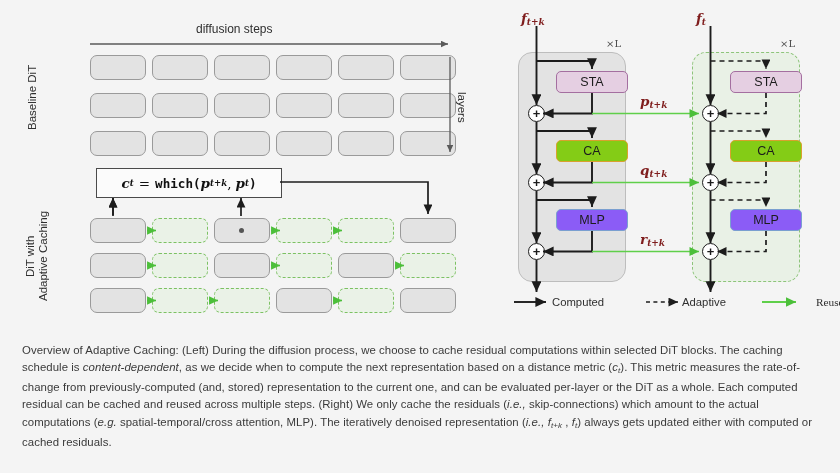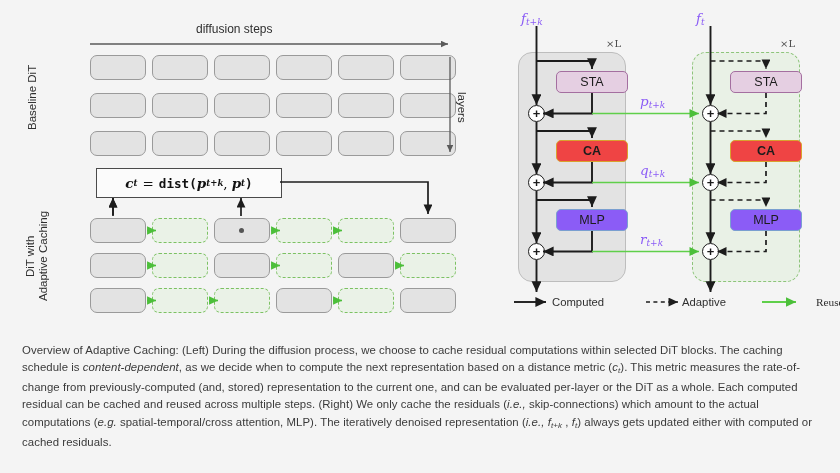--- a/index.html
+++ b/index.html
@@ -70,32 +70,32 @@
     background:#e3e3e3;border:1.2px solid #bdbdbd;}
   #panel-cached{left:692px;top:52px;width:108px;height:230px;
     background:#e9f1e6;border:1.3px dashed #8dc47a;}
 
   .opbox{
     position:absolute;width:72px;height:22px;border-radius:5px;
     box-sizing:border-box;display:flex;align-items:center;justify-content:center;
     font-size:12.5px;color:#1c1c1c;
   }
   .sta{background:#e5cfe2;border:1.3px solid #a46fa0;}
-  .ca{background:#ef4444;border:1.3px solid #d9a12e;font-weight:bold;}
+  .ca{background:#84cc16;border:1.3px solid #d9a12e;}
   .mlp{background:#8b5cf6;border:1.3px solid #7a9fd0;}
 
   .plus{
     position:absolute;width:17px;height:17px;border-radius:50%;
     background:#fff;border:1.6px solid #1c1c1c;box-sizing:border-box;
     display:flex;align-items:center;justify-content:center;
     font-size:13px;line-height:1;color:#1c1c1c;font-weight:600;
   }
   .xl{position:absolute;font-family:"DejaVu Serif", serif;font-size:10px;color:#4a4a4a;}
   .mlabel{position:absolute;font-family:"DejaVu Serif", serif;
-    font-style:italic;font-weight:normal;font-size:13.5px;color:#8b5cf6;}
+    font-style:italic;font-weight:bold;font-size:13.5px;color:#7f1d1d;}
   .mlabel .s{font-size:9px;vertical-align:-.25em;}
 
   .legend{position:absolute;left:512px;top:296px;width:310px;height:18px;}
   .legend-item{position:absolute;font-size:11.3px;color:#2f2f2f;}
 
   svg.ov{position:absolute;left:0;top:0;width:840px;height:330px;pointer-events:none;}
 </style>
 </head>
 <body>
 
@@ -126,21 +126,21 @@
   <div class="blk solid" style="left:152px;top:131px;"></div>
   <div class="blk solid" style="left:214px;top:131px;"></div>
   <div class="blk solid" style="left:276px;top:131px;"></div>
   <div class="blk solid" style="left:338px;top:131px;"></div>
   <div class="blk solid" style="left:400px;top:131px;"></div>
 
   <div class="eqbox">
     <span class="ital">c</span>
       <span class="sb">t</span>
       <span style="padding:0 5px;">=</span>
-      <span class="mono">dist(</span>
+      <span class="mono">which(</span>
       <span class="ital">p</span>
       <span class="sb">t+k</span>
       <span>,</span>
       <span style="padding-left:4px;" class="ital">p</span>
       <span class="sb">t</span>
       <span class="mono">)</span>
   </div>
 
   <div class="blk solid" style="left:90px;top:218px;"></div>
   <div class="blk cached" style="left:152px;top:218px;"></div>

